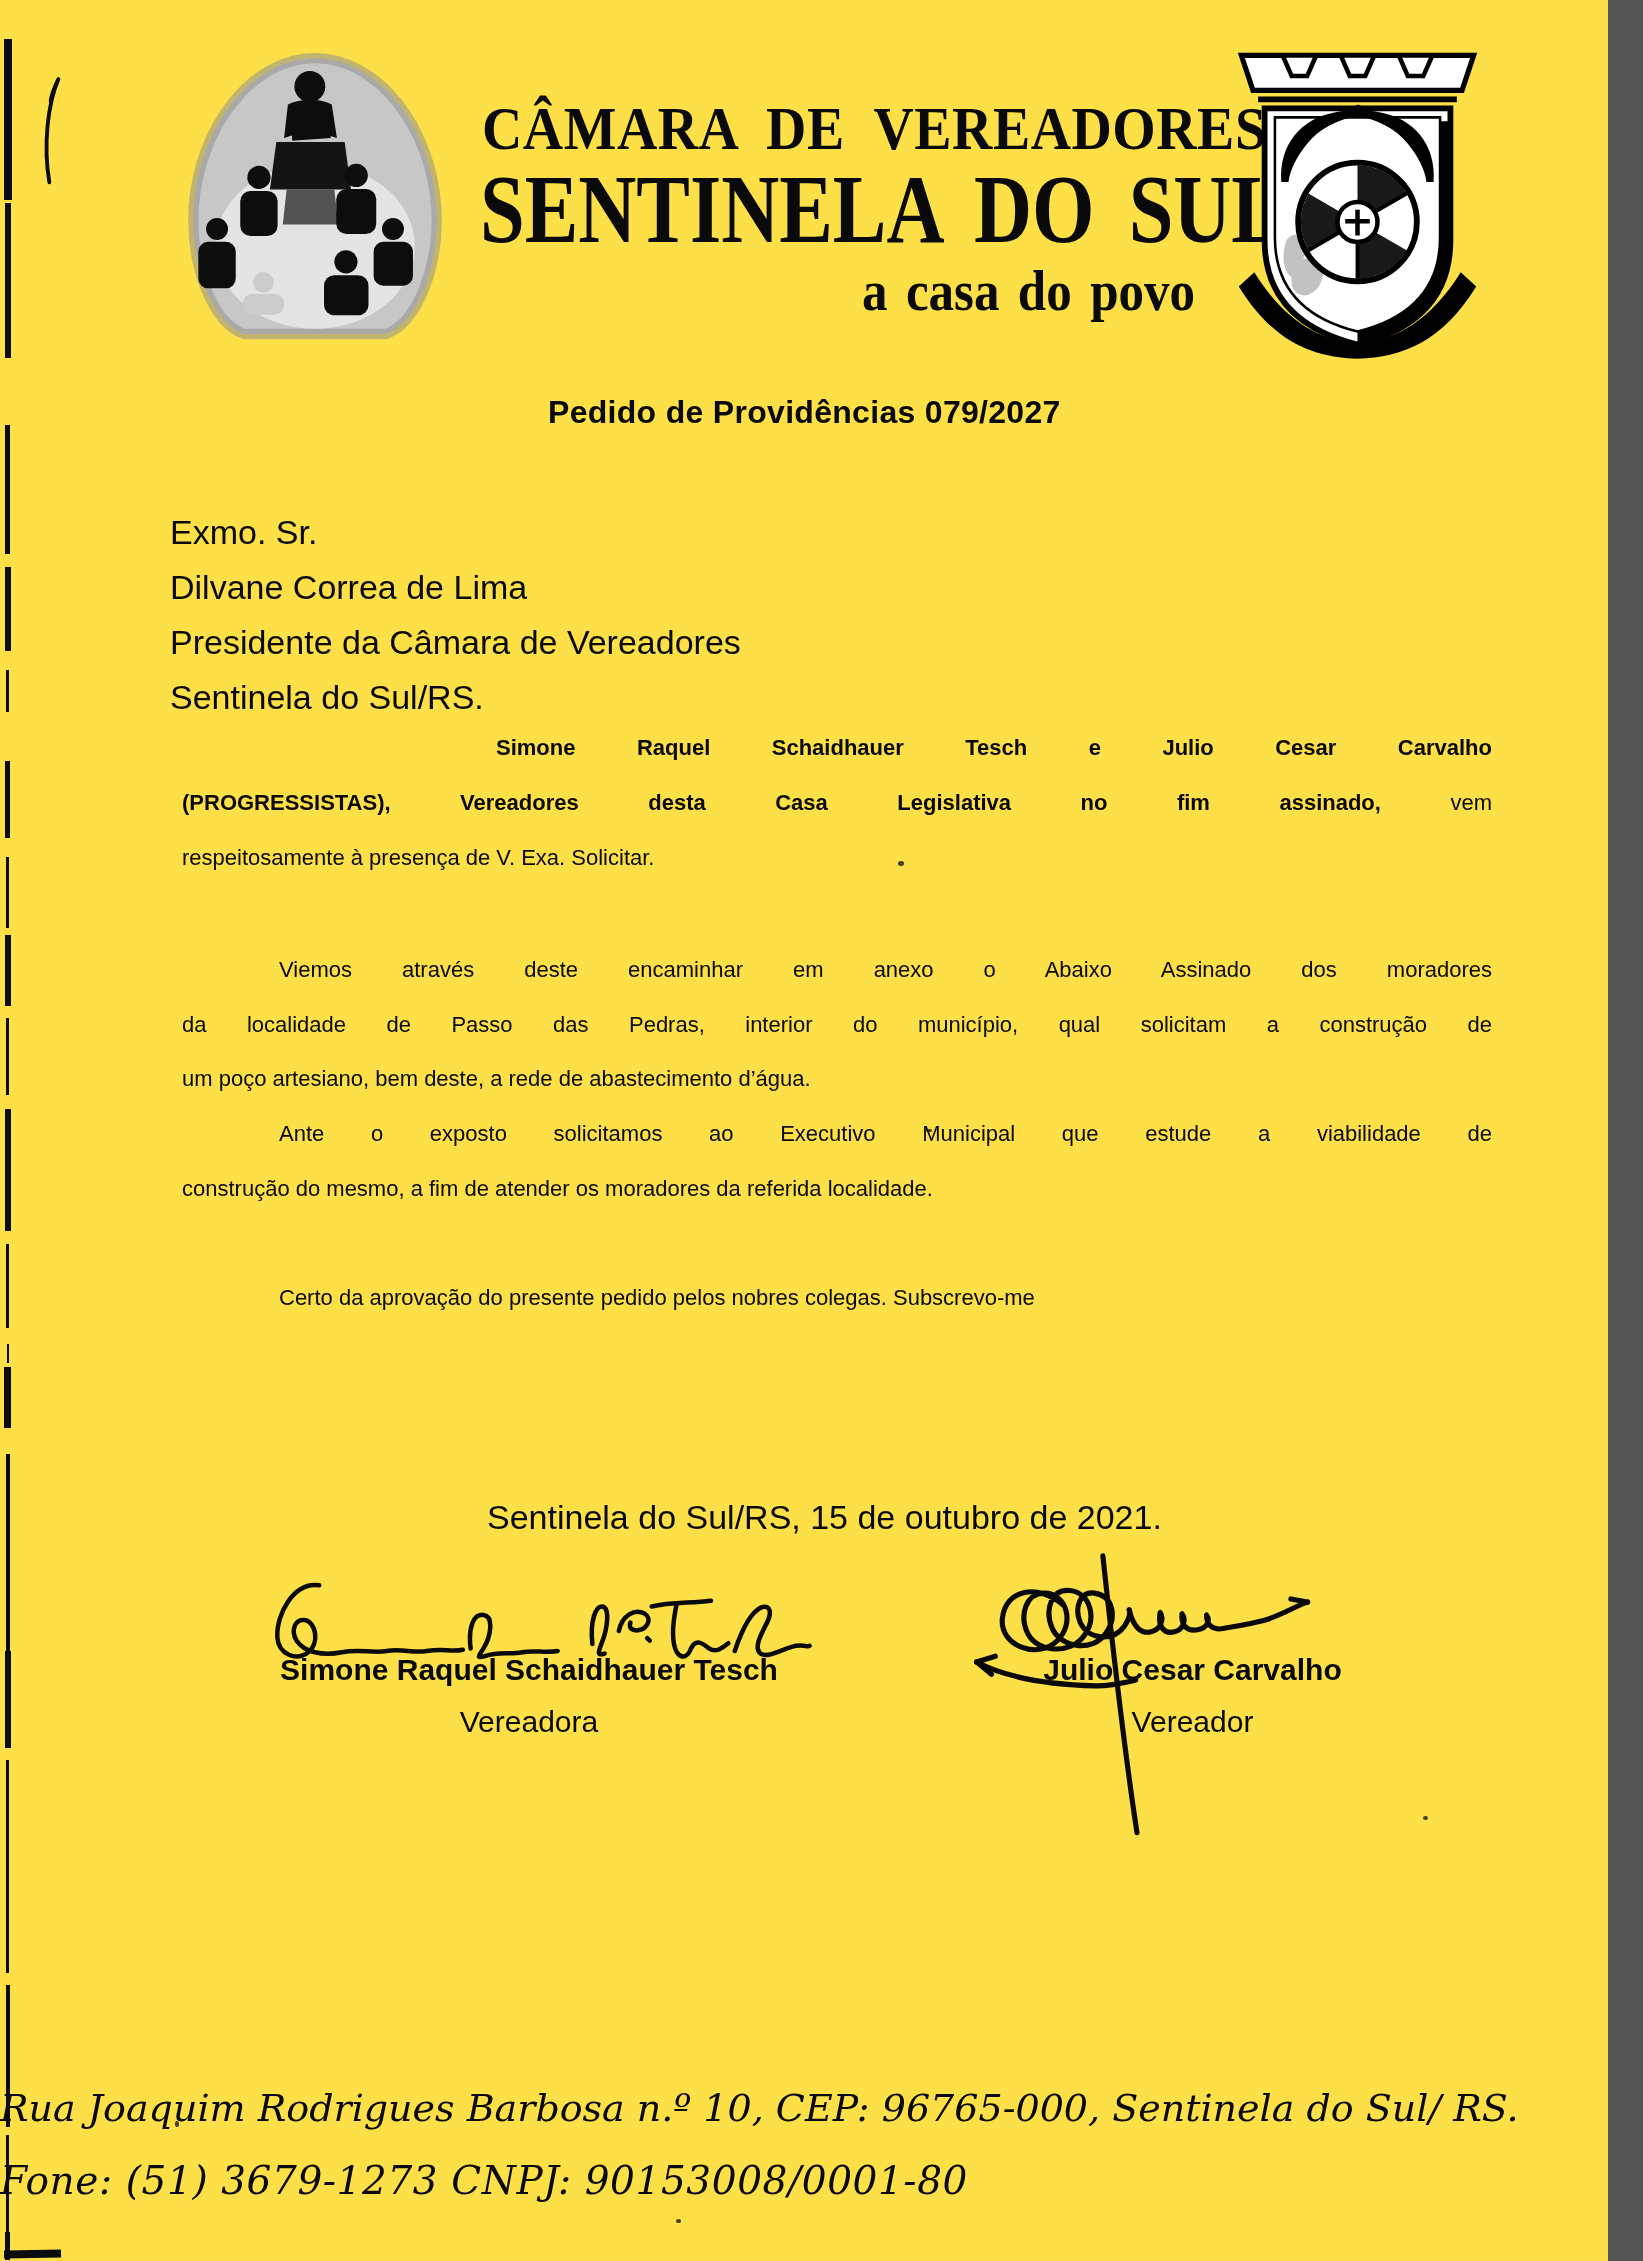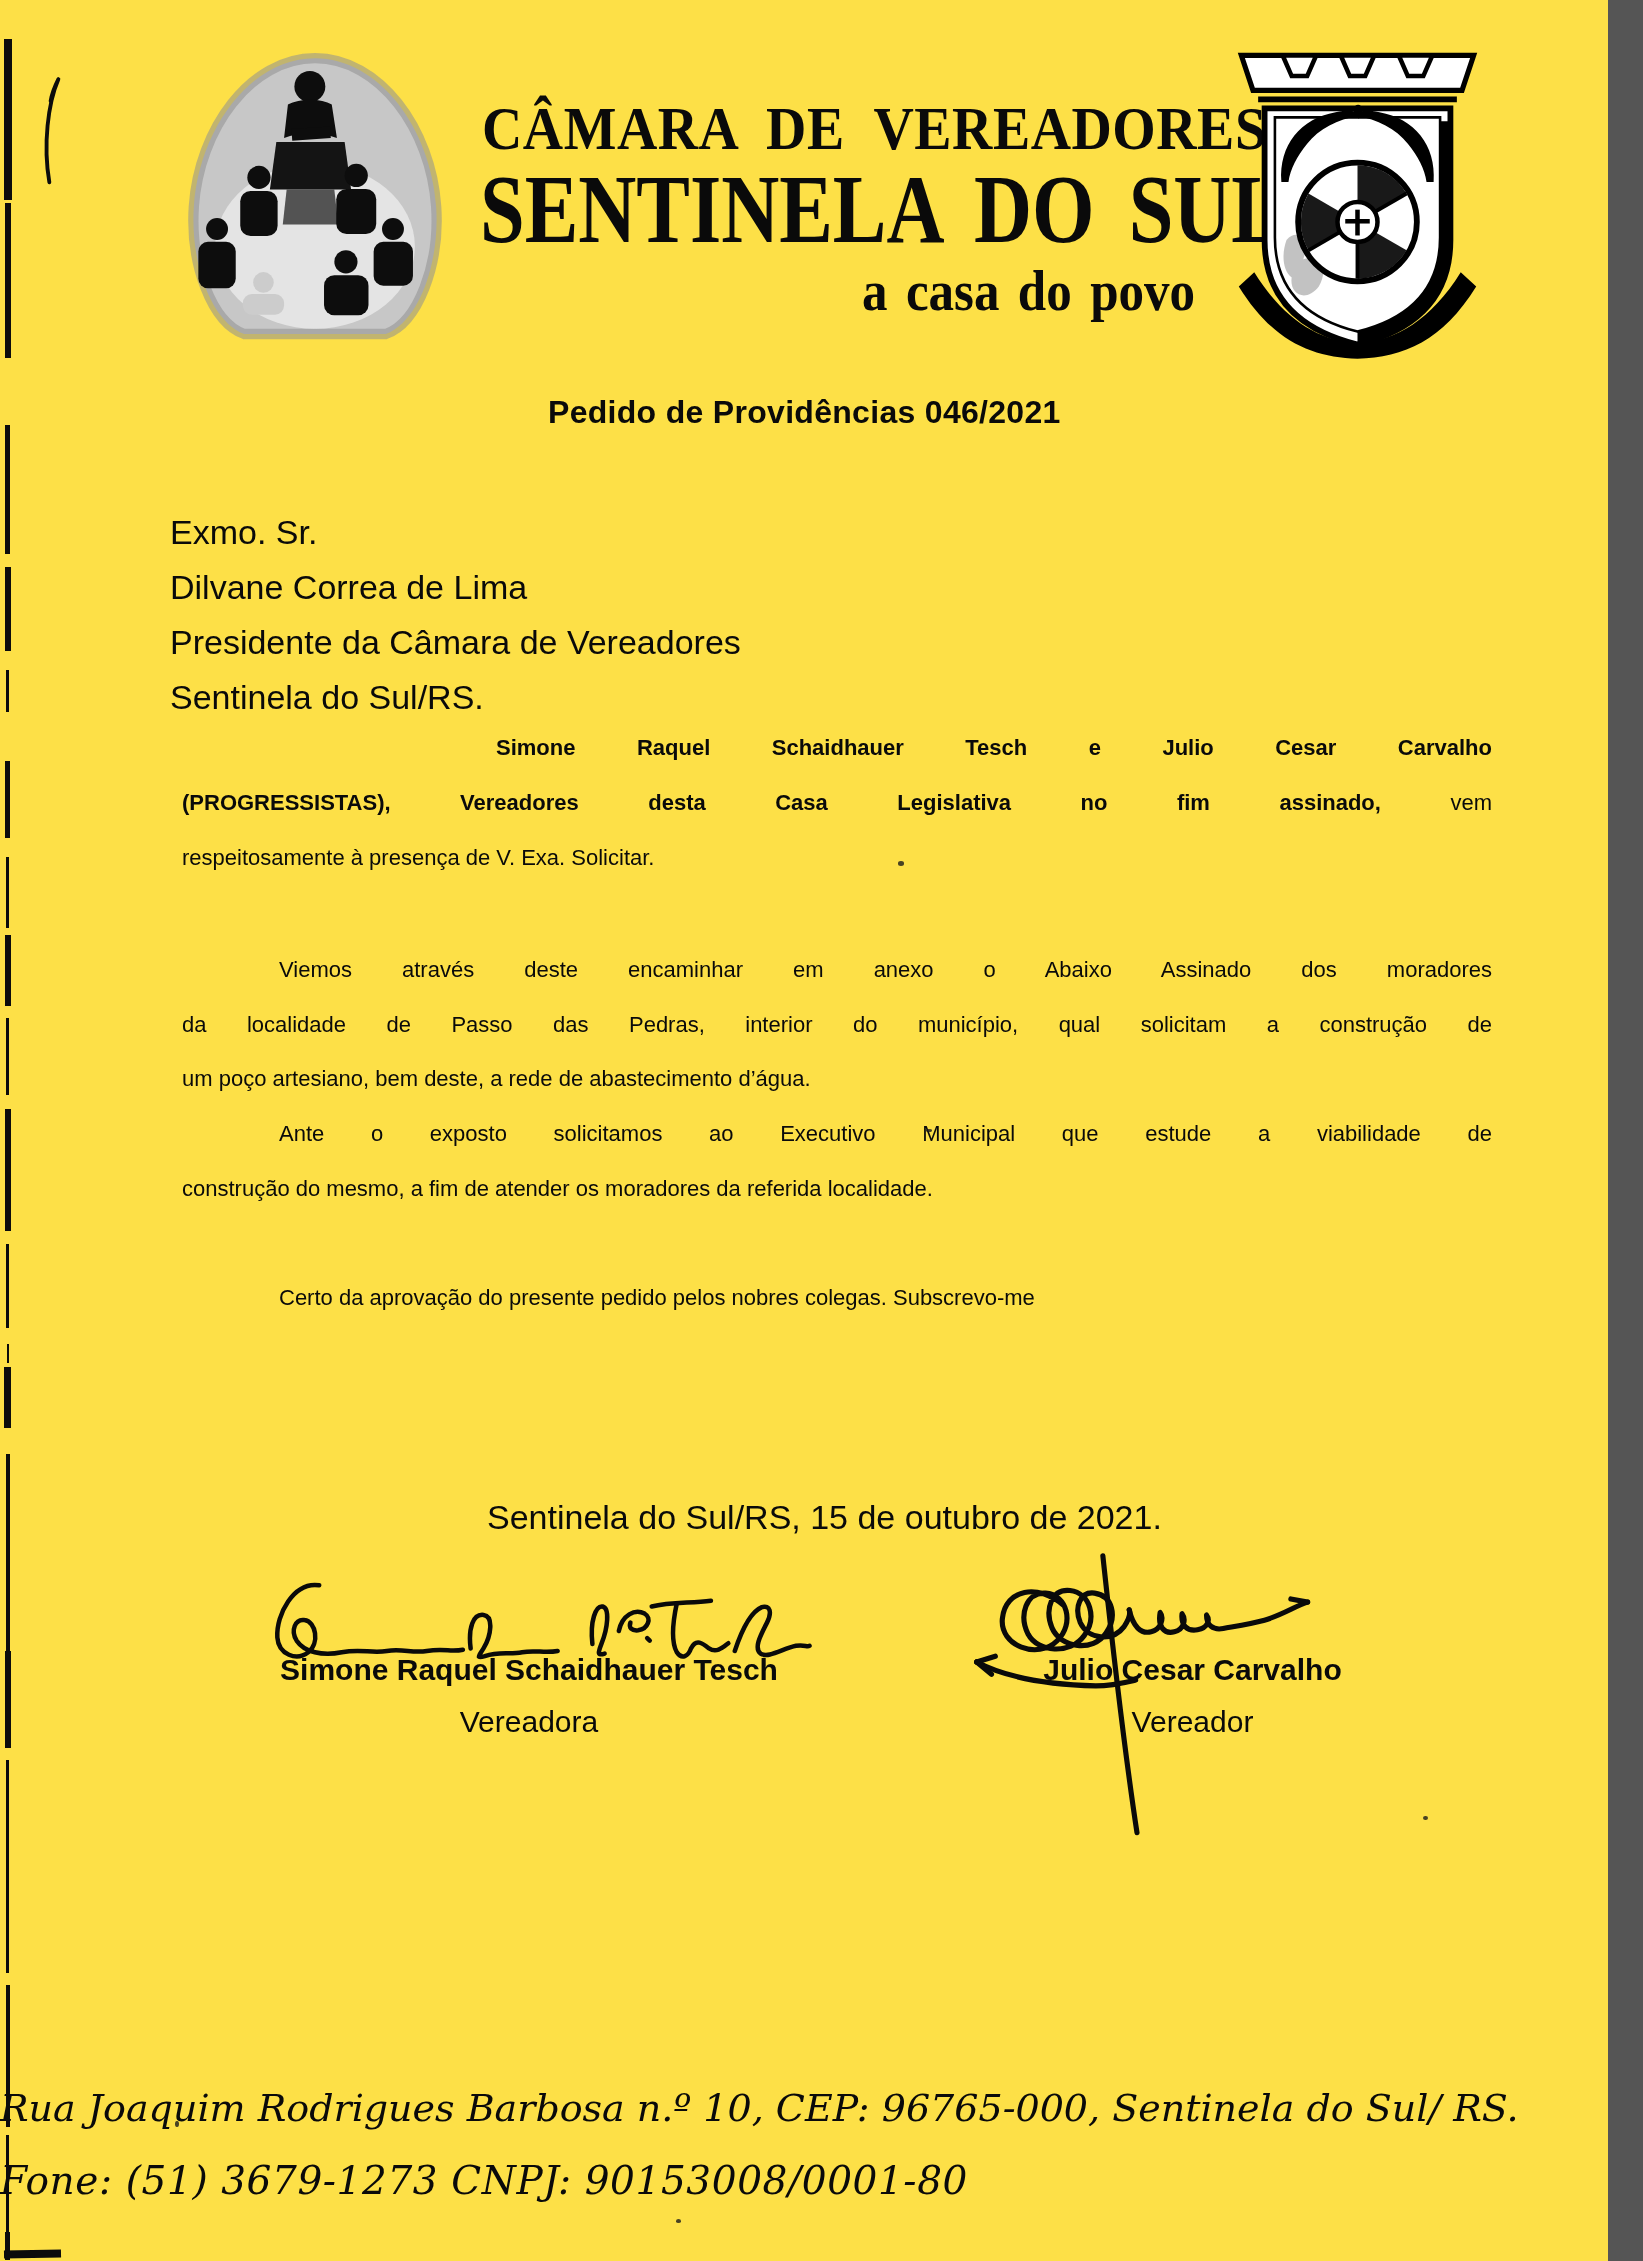--- a/index.html
+++ b/index.html
@@ -100,21 +100,21 @@
         <line x1="210" y1="268" x2="134" y2="312"></line>
       <line x1="210" y1="268" x2="210" y2="356"></line>
     </g>
     <circle cx="210" cy="268" r="31" fill="#fff" stroke="#000" stroke-width="7"></circle>
     <line x1="210" y1="249" x2="210" y2="289" stroke="#000" stroke-width="7"></line>
     <line x1="191" y1="267" x2="229" y2="267" stroke="#000" stroke-width="7"></line>
 
     <path d="M50,346 C96,420 150,452 210,456 C270,452 324,420 370,346 L394,368 C342,452 282,478 210,480 C138,478 78,452 26,368 Z" fill="#000"></path>
   </svg>
 
-  <div class="abs" id="doc-title">Pedido de Providências 046/2021</div>
+  <div class="abs" id="doc-title">Pedido de Providências 079/2027</div>
 
   <div class="abs bodytxt" style="left:170px;top:512px;">Exmo. Sr.</div>
   <div class="abs bodytxt" style="left:170px;top:567px;">Dilvane Correa de Lima</div>
   <div class="abs bodytxt" style="left:170px;top:622px;">Presidente da Câmara de Vereadores</div>
   <div class="abs bodytxt" style="left:170px;top:677px;">Sentinela do Sul/RS.</div>
 
   <div class="abs pline b" style="top:728px;padding-left:314px;">Simone Raquel Schaidhauer Tesch e Julio Cesar Carvalho</div>
   <div class="abs pline" style="top:783px;"><span class="b">(PROGRESSISTAS), Vereadores desta Casa Legislativa no fim assinado,</span><span> vem</span></div>
   <div class="abs pline noj" style="top:838px;">respeitosamente à presença de V. Exa. Solicitar.</div>
 

